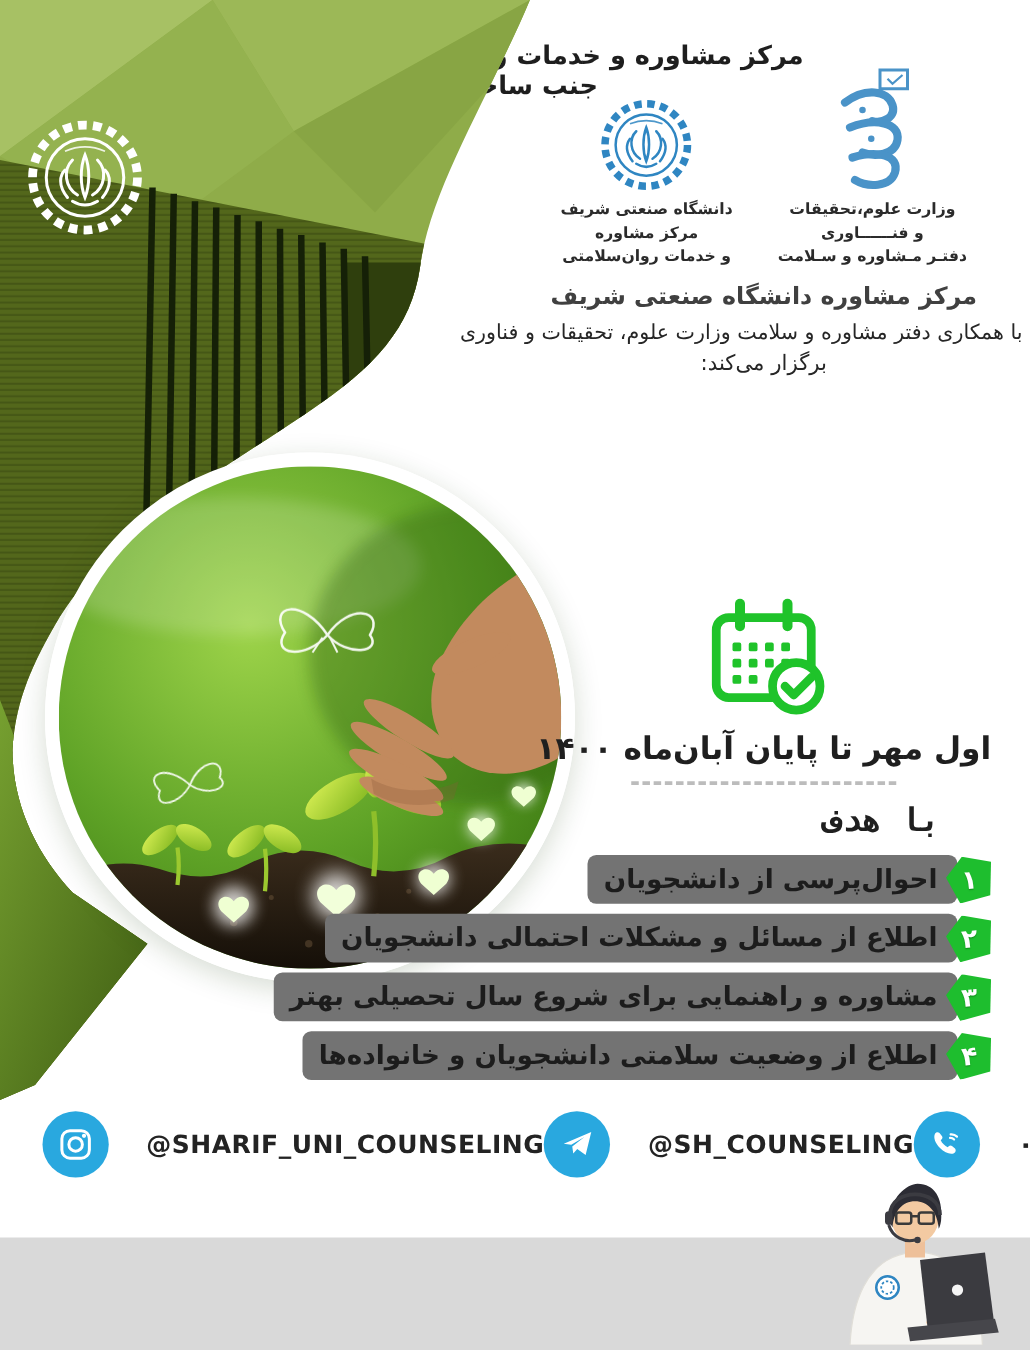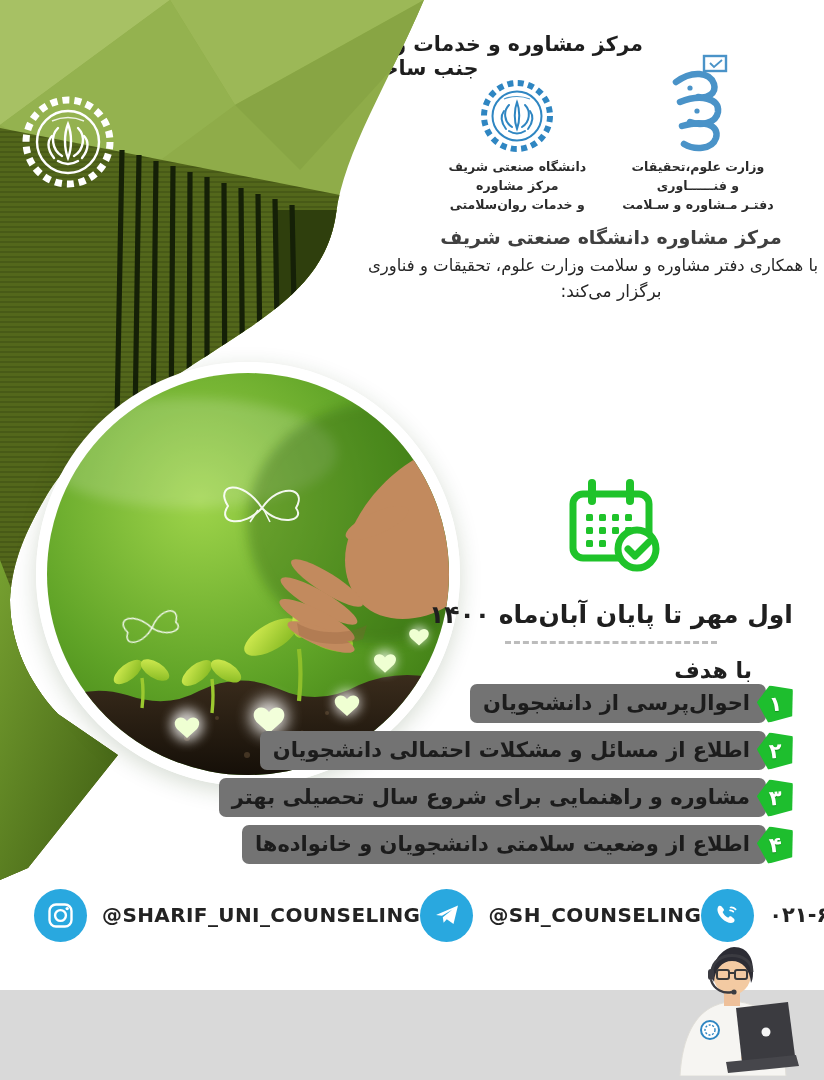--- a/index.html
+++ b/index.html
@@ -21,39 +21,39 @@
   
   .titles{top:240px;}
   .title-main{direction:rtl;font-size:96px;line-height:1.02;font-weight:bold;color:#F4256B;
     text-shadow:4px 0 0 #fff,-4px 0 0 #fff,0 4px 0 #fff,0 -4px 0 #fff,3px 3px 0 #fff,-3px 3px 0 #fff,
                 3px -3px 0 #fff,-3px -3px 0 #fff,0 14px 22px rgba(40,60,10,.22);}
   .title-sub{direction:rtl;margin-top:4px;font-size:43px;font-weight:bold;color:#F4256B;
     text-shadow:3px 0 0 #fff,-3px 0 0 #fff,0 3px 0 #fff,0 -3px 0 #fff,2px 2px 0 #fff,-2px 2px 0 #fff,
                 2px -2px 0 #fff,-2px -2px 0 #fff,0 10px 16px rgba(40,60,10,.2);}
   
   .calendar-wrap{top:476px;}
-  .schedule{top:600px;}
+  .schedule{top:584px;}
   .date-line{direction:rtl;font-size:25px;font-weight:bold;color:#1f1f1f;}
   .dash-sep{width:212px;margin:12px auto 0;border-top:3px dashed #bcbcbc;height:0;}
-  .goal-label{direction:rtl;margin-top:14px;font-size:22px;font-weight:bold;color:#1f1f1f;
-              text-align:right;padding-right:66px;}
+  .goal-label{direction:rtl;margin-top:14px;font-size:26px;font-weight:bold;color:#1f1f1f;
+              text-align:right;padding-right:66px;font-family:Liberation Mono, monospace;}
   
   .goals{position:absolute;top:684px;right:30px;left:0;display:flex;flex-direction:column;
          align-items:flex-end;gap:8px;z-index:4;}
   .goal-row{display:flex;direction:rtl;align-items:center;}
   .goal-badge{width:37px;height:37px;flex:0 0 37px;background:#1EBE2E;color:#fff;font-size:21px;font-weight:bold;
       display:flex;align-items:center;justify-content:center;z-index:2;margin-left:-9px;
       clip-path:polygon(38% 0%,100% 16%,92% 88%,26% 100%,0% 42%);transform:rotate(-5deg);
       text-shadow:0 1px 1px rgba(0,60,0,.35);}
   .goal-pill{background:#737373;border-radius:7px;padding:7px 16px 8px 13px;font-size:21px;font-weight:bold;
              color:#1c1c1c;white-space:nowrap;}
   
   .social{position:absolute;top:884px;left:0;right:0;height:62px;display:flex;align-items:center;
           justify-content:space-between;padding:0 34px;box-sizing:border-box;z-index:4;}
-  .social-group{display:flex;align-items:center;gap:15px;}
+  .social-group{display:flex;align-items:center;gap:30px;}
   .icon-circle{width:53px;height:53px;border-radius:50%;background:#29A8DF;display:flex;align-items:center;
                justify-content:center;flex:0 0 53px;}
   .handle{font-size:20px;font-weight:bold;color:#232323;letter-spacing:.4px;}
   .phone-num{font-size:21px;font-weight:bold;color:#232323;letter-spacing:1px;}
   
   .footer-bar{position:absolute;left:0;right:0;bottom:0;height:90px;background:#D9D9D9;z-index:2;}
   .footer-text{position:absolute;left:20px;right:165px;top:32px;text-align:center;direction:rtl;
                font-size:20.5px;font-weight:bold;color:#1e1e1e;}
   .person-illustration{position:absolute;right:22px;bottom:4px;z-index:5;}
 </style>

